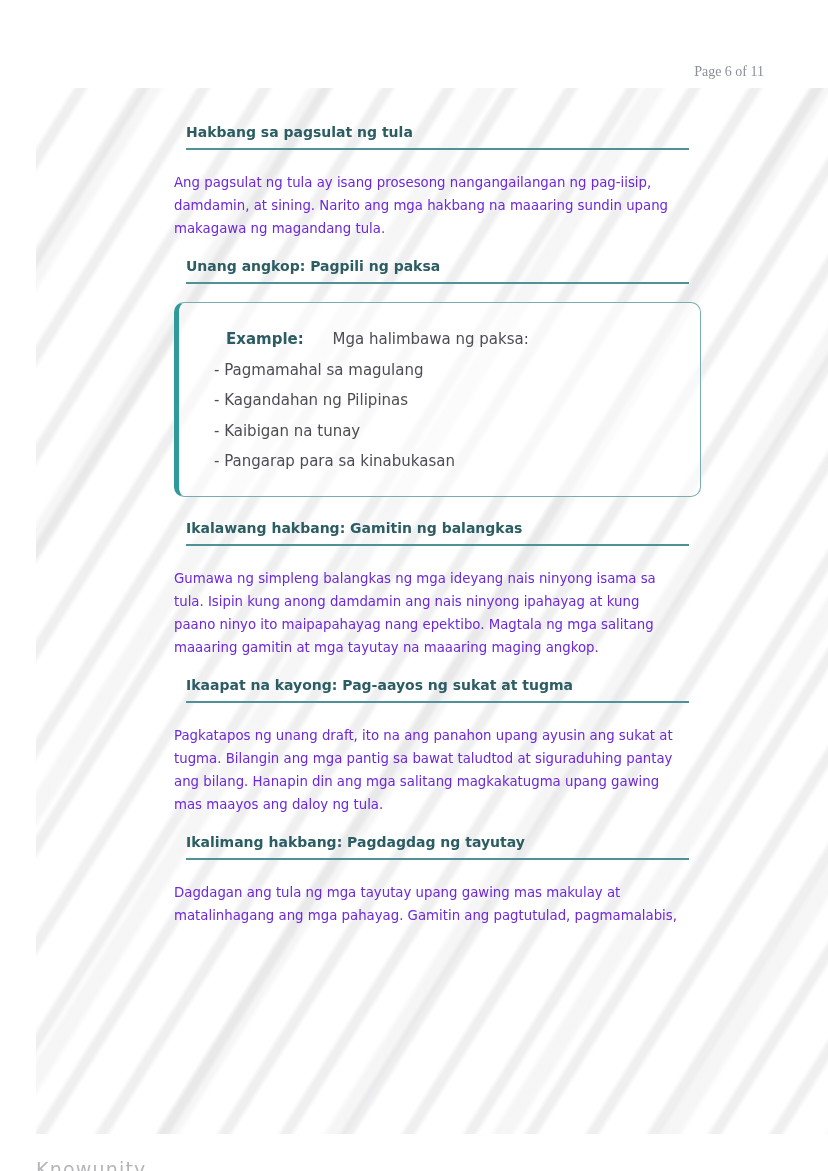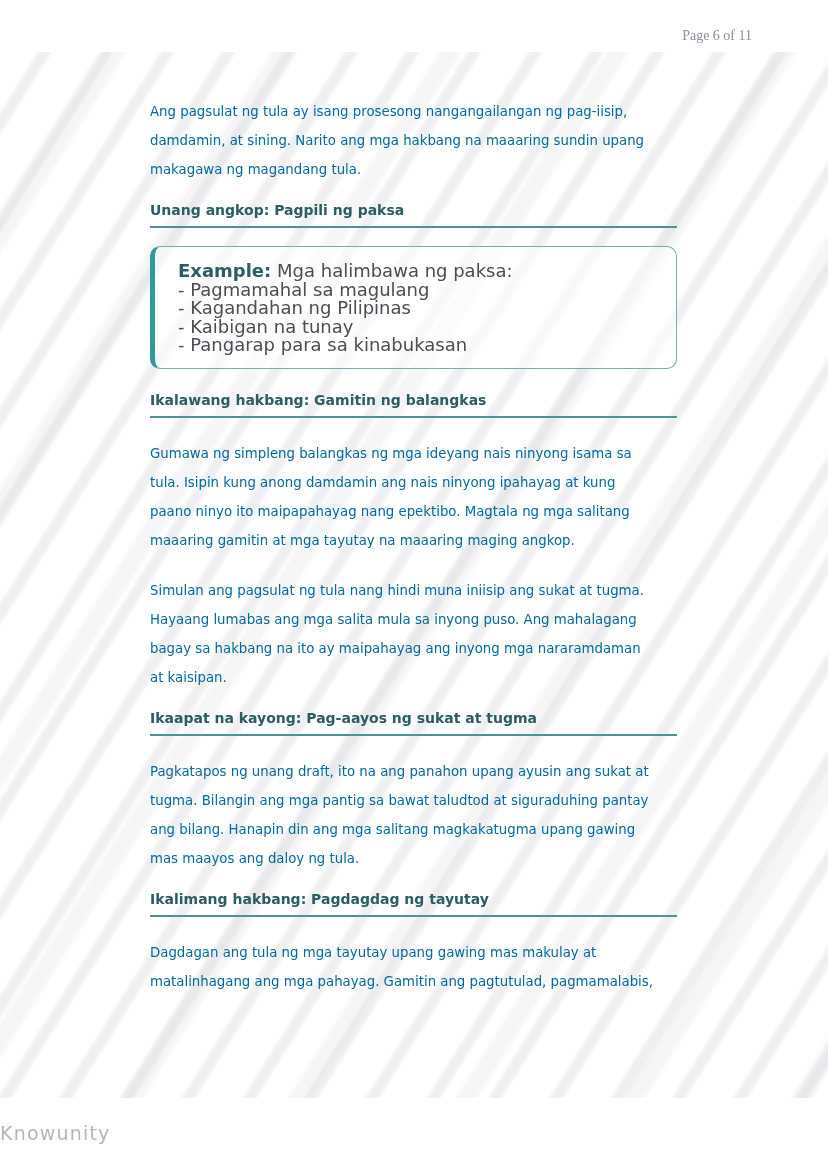--- a/index.html
+++ b/index.html
@@ -1,15 +1,15 @@
 <!DOCTYPE html>
 <html><head>
 <meta charset="utf-8">
 <style>
-  * { box-sizing: border-box; margin: 0; padding: 0; }
+  * { box-sizing: border-box; margin: 12px; padding: 0; }
   html, body { width: 828px; height: 1171px; }
   body {
     position: relative;
     background: #ffffff;
     font-family: "DejaVu Sans", "Liberation Sans", sans-serif;
     overflow: hidden;
   }
 
   
   .stripes {
@@ -49,33 +49,33 @@
     line-height: 17px;
     color: #2b5d63;
     padding-bottom: 7px;
     border-bottom: 2px solid #4f9196;
     white-space: nowrap;
   }
 
   .para {
     margin: 21px 0 18px 0;
     font-size: 13.3px;
-    line-height: 29px;
-    color: #0369a1;
+    line-height: 23px;
+    color: #6d28d9;
     white-space: pre;
   }
 
   .example-box {
     margin: 18px 0 23px 0;
     border: 1.5px solid #75adb0;
     border-left: 5px solid #2f9a9a;
     border-radius: 10px;
     background: rgba(255,255,255,0.55);
     padding: 15px 20px 13px 23px;
-    font-size: 18px;
+    font-size: 15px;
     line-height: 18.5px;
     color: #4c4c54;
   }
   .box-label {
     font-weight: bold;
     color: #2b5d63;
   }
   .box-item { white-space: pre; }
 
   .footer-brand {
@@ -89,44 +89,41 @@
 </style>
 </head>
 <body>
 
 <div class="stripes"></div>
 
 <div class="page-number">Page 6 of 11</div>
 
 <main class="content">
 
+  <h2 class="sec-h">Hakbang sa pagsulat ng tula</h2>
   <p class="para">Ang pagsulat ng tula ay isang prosesong nangangailangan ng pag-iisip,
 damdamin, at sining. Narito ang mga hakbang na maaaring sundin upang
 makagawa ng magandang tula.</p>
 
   <h2 class="sec-h">Unang angkop: Pagpili ng paksa</h2>
 
   <div class="example-box">
     <div class="box-title"><span class="box-label">Example:</span> <span class="box-intro">Mga halimbawa ng paksa:</span></div>
     <div class="box-item">- Pagmamahal sa magulang</div>
     <div class="box-item">- Kagandahan ng Pilipinas</div>
     <div class="box-item">- Kaibigan na tunay</div>
     <div class="box-item">- Pangarap para sa kinabukasan</div>
   </div>
 
   <h2 class="sec-h">Ikalawang hakbang: Gamitin ng balangkas</h2>
   <p class="para">Gumawa ng simpleng balangkas ng mga ideyang nais ninyong isama sa
 tula. Isipin kung anong damdamin ang nais ninyong ipahayag at kung
 paano ninyo ito maipapahayag nang epektibo. Magtala ng mga salitang
 maaaring gamitin at mga tayutay na maaaring maging angkop.</p>
 
-  <p class="para">Simulan ang pagsulat ng tula nang hindi muna iniisip ang sukat at tugma.
-Hayaang lumabas ang mga salita mula sa inyong puso. Ang mahalagang
-bagay sa hakbang na ito ay maipahayag ang inyong mga nararamdaman
-at kaisipan.</p>
 
   <h2 class="sec-h">Ikaapat na kayong: Pag-aayos ng sukat at tugma</h2>
   <p class="para">Pagkatapos ng unang draft, ito na ang panahon upang ayusin ang sukat at
 tugma. Bilangin ang mga pantig sa bawat taludtod at siguraduhing pantay
 ang bilang. Hanapin din ang mga salitang magkakatugma upang gawing
 mas maayos ang daloy ng tula.</p>
 
   <h2 class="sec-h">Ikalimang hakbang: Pagdagdag ng tayutay</h2>
   <p class="para">Dagdagan ang tula ng mga tayutay upang gawing mas makulay at
 matalinhagang ang mga pahayag. Gamitin ang pagtutulad, pagmamalabis,</p>

